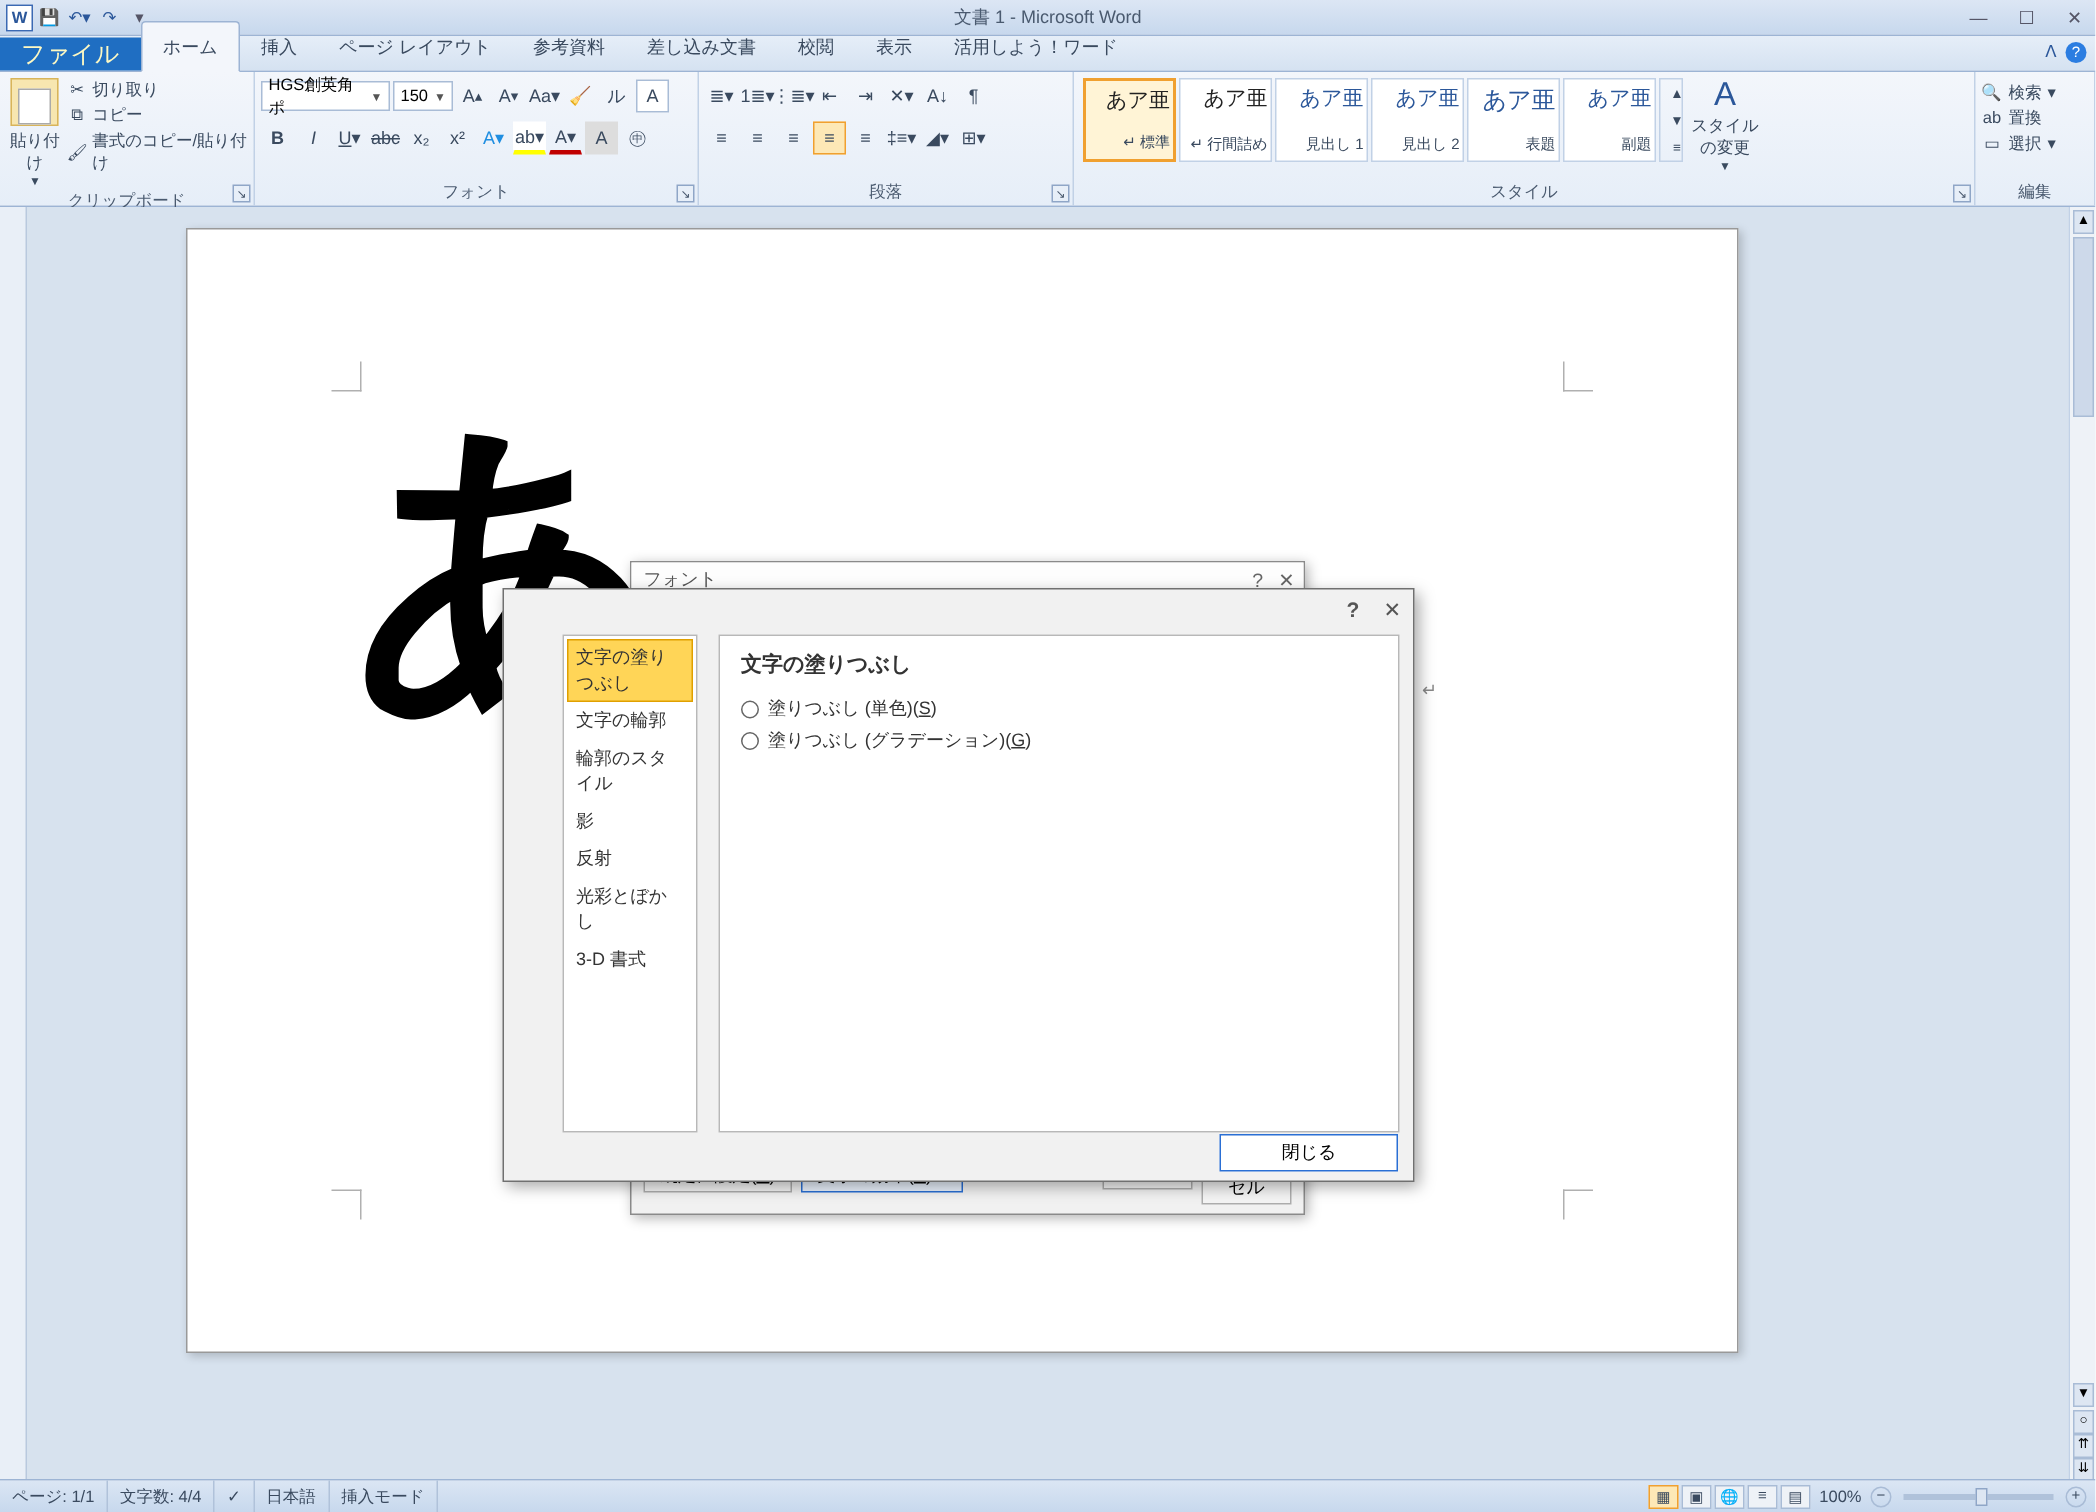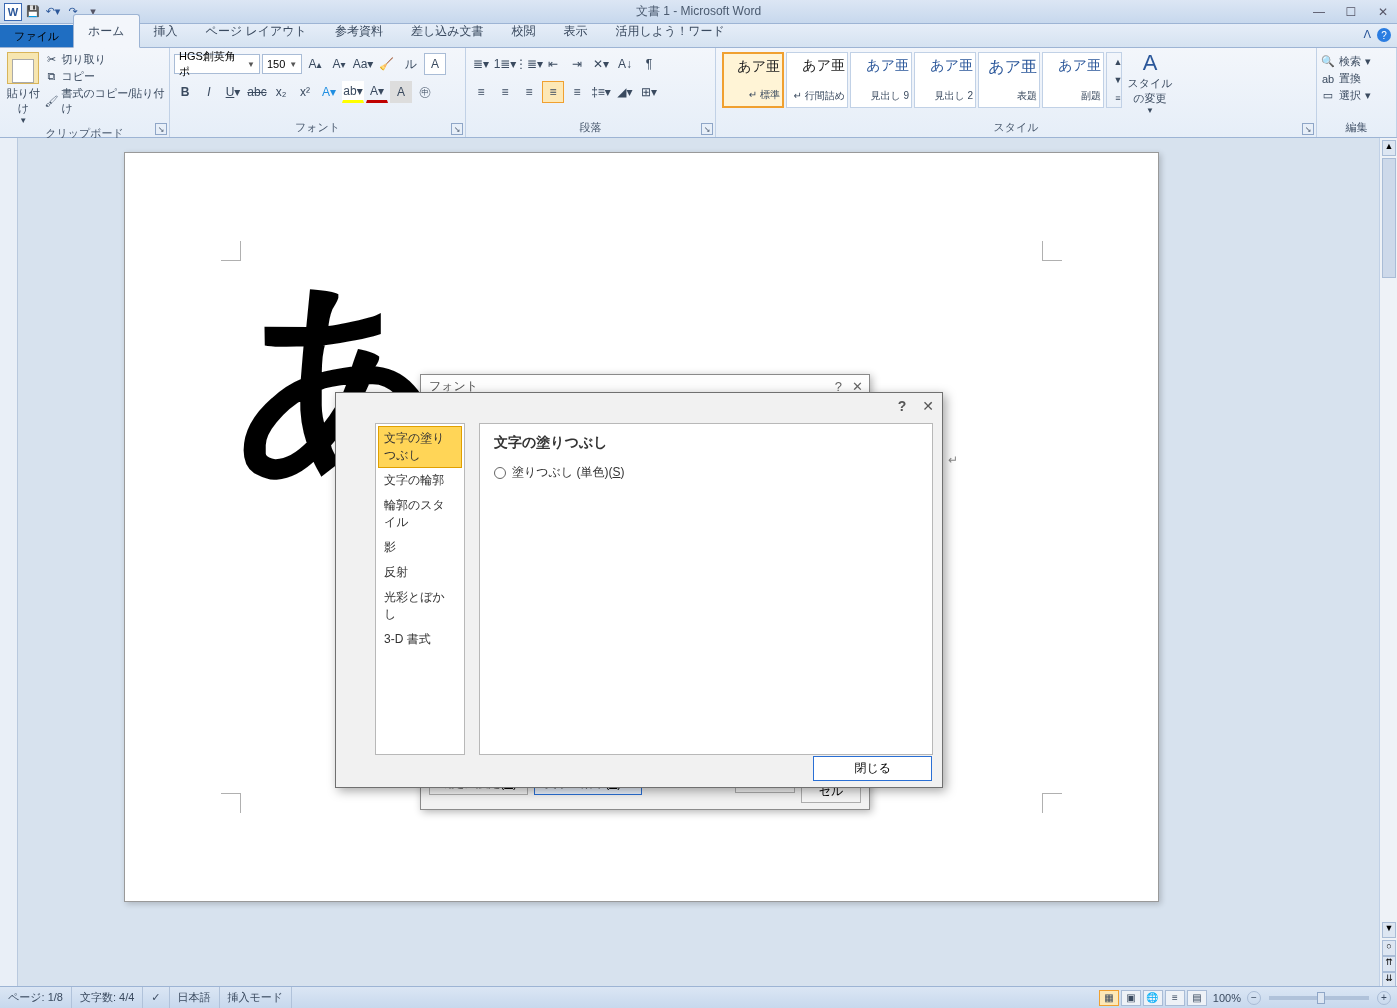--- a/index.html
+++ b/index.html
@@ -9,21 +9,21 @@
 .title-bar { height: 24px; background: linear-gradient(#dce6f4, #c7d8ed); display: flex; align-items: center; border-bottom: 1px solid #9db4d4; position: relative; }
 .qat { display: flex; align-items: center; gap: 2px; padding-left: 4px; }
 .qat-icon { width: 18px; height: 18px; display: flex; align-items: center; justify-content: center; font-size: 11px; }
 .word-icon { width: 18px; height: 18px; background: #fff; border: 1px solid #3b69b3; color: #2b579a; font-weight: bold; font-size: 11px; display: flex; align-items: center; justify-content: center; }
 .title-text { position: absolute; left: 50%; transform: translateX(-50%); color: #4a5a6f; font-size: 12px; text-align: right; }
 .win-controls { position: absolute; right: 4px; display: flex; gap: 12px; color: #556; }
 .win-btn { width: 20px; height: 16px; display: flex; align-items: center; justify-content: center; cursor: pointer; }
 
 
 .tabs-row { height: 24px; background: linear-gradient(#e6eef8, #d5e2f1); display: flex; align-items: flex-end; border-bottom: 1px solid #9db4d4; position: relative; }
-.file-tab { background: #1f6ec2; color: #000000; padding: 4px 14px; font-size: 11px; height: 22px; display: flex; align-items: center; }
+.file-tab { background: #1f6ec2; color: #fef9c3; padding: 4px 14px; font-size: 16px; height: 22px; display: flex; align-items: center; }
 .tab { padding: 16px 14px; font-size: 12px; color: #3a4a5f; cursor: pointer; height: 22px; display: flex; align-items: center; }
 .tab.active { background: #f3f6fb; border: 1px solid #9db4d4; border-bottom: 1px solid #f3f6fb; border-top-left-radius: 3px; border-top-right-radius: 3px; margin-bottom: -1px; }
 .min-help { position: absolute; right: 6px; top: 4px; display: flex; gap: 6px; color: #2b579a; font-size: 11px; }
 
 
 .ribbon { height: 90px; background: linear-gradient(#f3f6fb, #e6eef8); border-bottom: 1px solid #9db4d4; display: flex; }
 .group { border-right: 1px solid #c1d1e6; display: flex; flex-direction: column; justify-content: space-between; padding: 2px 4px 0 4px; position: relative; }
 .group-body { flex: 1; display: flex; align-items: flex-start; gap: 2px; }
 .group-label { text-align: center; font-size: 11px; color: #4a5a6f; padding: 1px 0 2px 0; position: relative; }
 .group-launcher { position: absolute; right: 2px; bottom: 2px; width: 12px; height: 12px; border: 1px solid #8fa6c7; font-size: 8px; display: flex; align-items: center; justify-content: center; color: #4a5a6f; }
@@ -248,21 +248,21 @@
         <div class="style-item selected">
           <div class="style-preview">あア亜</div>
           <div class="style-name"><span>↵</span> <span>標準</span></div>
         </div>
         <div class="style-item">
           <div class="style-preview">あア亜</div>
           <div class="style-name"><span>↵</span> <span>行間詰め</span></div>
         </div>
         <div class="style-item">
           <div class="style-preview" style="color:#2b579a">あア亜</div>
-          <div class="style-name">見出し 9</div>
+          <div class="style-name">見出し 1</div>
         </div>
         <div class="style-item">
           <div class="style-preview" style="color:#2b579a">あア亜</div>
           <div class="style-name">見出し 2</div>
         </div>
         <div class="style-item">
           <div class="style-preview" style="color:#2b579a;font-size:16px">あア亜</div>
           <div class="style-name">表題</div>
         </div>
         <div class="style-item">
@@ -338,39 +338,43 @@
         <div class="fx-nav-item">反射</div>
         <div class="fx-nav-item">光彩とぼかし</div>
         <div class="fx-nav-item">3-D 書式</div>
       </div>
       <div class="fx-panel">
         <h3>文字の塗りつぶし</h3>
         <div class="radio-row">
           <span class="radio"></span>
           <span><span>塗りつぶし (単色)(</span><span class="underline-key">S</span><span>)</span></span>
         </div>
+        <div class="radio-row">
+          <span class="radio"></span>
+          <span><span>塗りつぶし (グラデーション)(</span><span class="underline-key">G</span><span>)</span></span>
+        </div>
       </div>
     </div>
     <div class="dlg-buttons">
       <button class="close-btn">閉じる</button>
     </div>
   </div>
 
   <div class="scroll-v">
     <div class="arrow" style="top:2px">▲</div>
     <div class="thumb"></div>
     <div class="arrow" style="bottom:48px">▼</div>
     <div class="arrow" style="bottom:30px">○</div>
     <div class="arrow" style="bottom:14px">⇈</div>
     <div class="arrow" style="bottom:-2px">⇊</div>
   </div>
 </div>
 
 <div class="status-bar">
-  <div class="status-item">ページ: 1/8</div>
+  <div class="status-item">ページ: 1/1</div>
   <div class="status-item">文字数: 4/4</div>
   <div class="status-item">
       <span>✓</span>
     </div>
   <div class="status-item">日本語</div>
   <div class="status-item">挿入モード</div>
   <div class="status-right">
     <div class="view-btn active">▦</div>
     <div class="view-btn">▣</div>
     <div class="view-btn">🌐</div>

